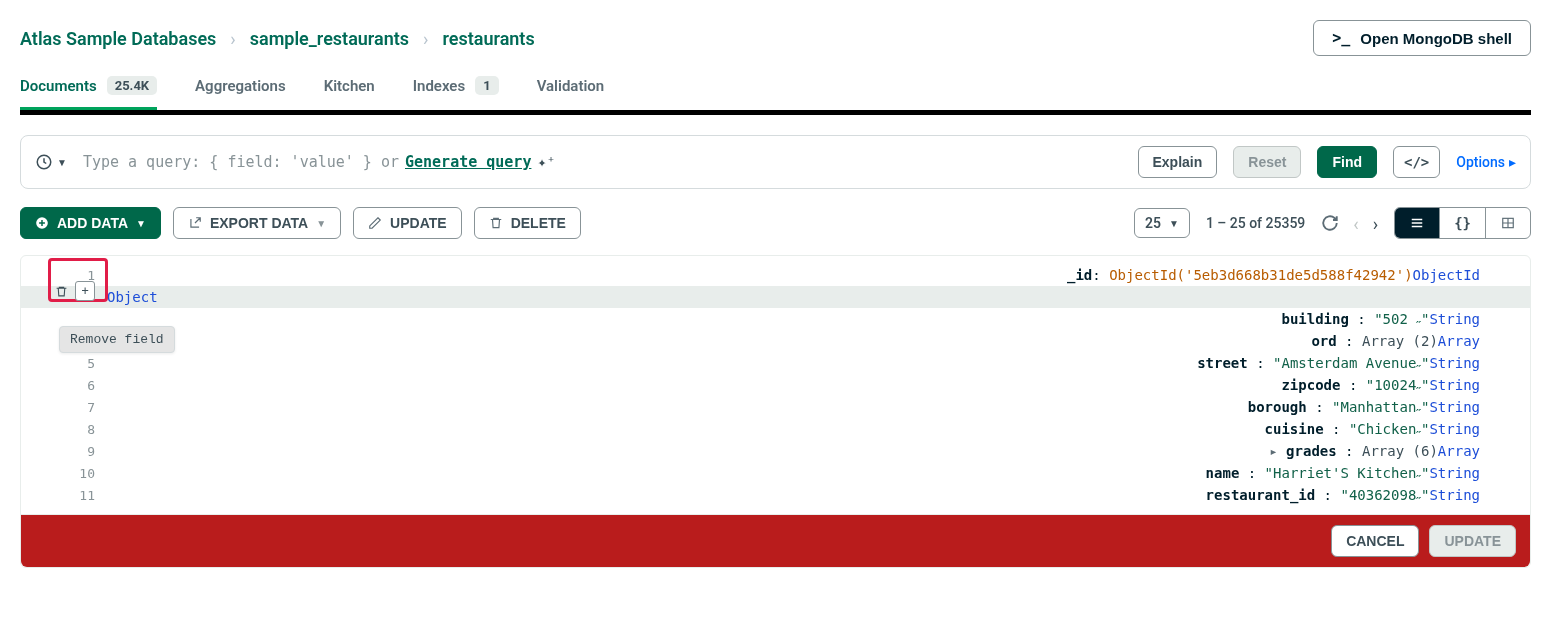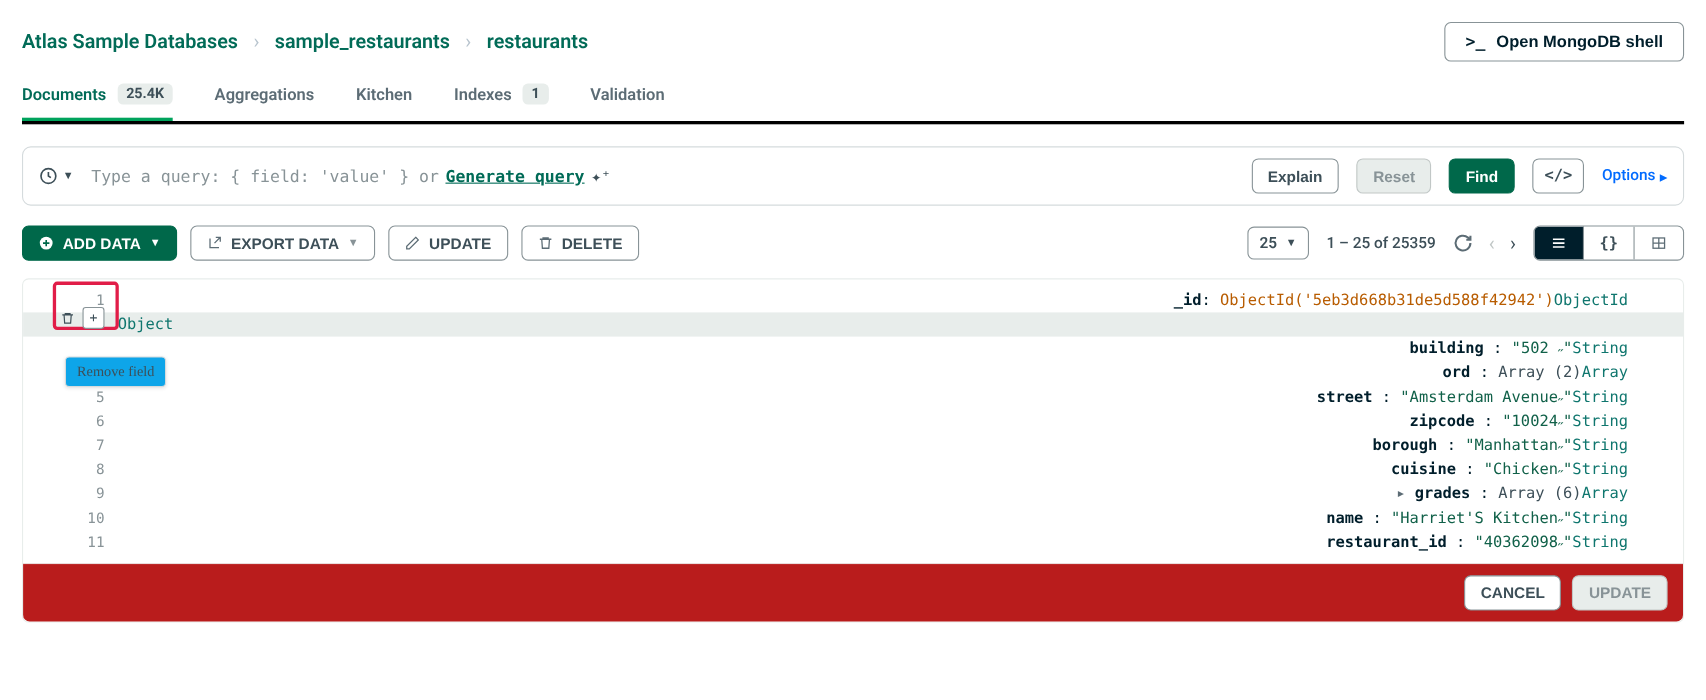--- a/index.html
+++ b/index.html
@@ -2,21 +2,21 @@
 <html><head>
 <meta charset="utf-8">
 <style>
 * { box-sizing: border-box; margin: 0; padding: 0; }
 body { font-family: -apple-system, BlinkMacSystemFont, "Segoe UI", Roboto, sans-serif; background: #fff; color: #3d4f58; font-size: 14px; }
 .container { padding: 20px; }
 .breadcrumb-row { display: flex; justify-content: space-between; align-items: center; margin-bottom: 20px; }
 .breadcrumb { display: flex; align-items: center; gap: 14px; font-size: 18px; font-weight: 600; color: #016b57; }
 .breadcrumb .chevron { color: #b8c4ce; font-weight: 400; }
 .open-shell-btn { border: 1px solid #889397; border-radius: 6px; padding: 8px 18px; background: #fff; display: flex; align-items: center; gap: 10px; font-size: 15px; font-weight: 600; cursor: pointer; color: #001e2b; }
-.tabs { display: flex; gap: 38px; border-bottom: 3px solid #000000; margin-bottom: 20px; }
+.tabs { display: flex; gap: 38px; border-bottom: 5px solid #000000; margin-bottom: 20px; }
 .tab { display: flex; align-items: center; gap: 10px; padding: 0 0 12px 0; font-size: 15px; font-weight: 600; color: #5c6c75; cursor: pointer; border-bottom: 3px solid transparent; }
 .tab.active { color: #016b57; border-bottom-color: #00a35c; }
 .tab .badge { background: #e8edeb; border-radius: 5px; padding: 2px 8px; font-size: 13px; font-weight: 700; color: #3d4f58; }
 .query-bar { display: flex; align-items: center; gap: 16px; border: 1px solid #d5dbdd; border-radius: 8px; padding: 10px 14px; margin-bottom: 18px; }
 .history-icon { display: flex; align-items: center; gap: 4px; cursor: pointer; }
 .query-input { flex: 1; font-family: "Menlo", "Monaco", monospace; font-size: 15px; color: #889397; display: flex; align-items: center; gap: 6px; }
 .query-input .link { color: #016b57; font-weight: 700; text-decoration: underline; }
 .sparkle { color: #3d4f58; }
 .btn { border-radius: 6px; padding: 7px 14px; font-weight: 600; cursor: pointer; font-size: 14px; display: inline-flex; align-items: center; gap: 8px; border: 1px solid #889397; background: #fff; color: #3d4f58; }
 .btn.primary { background: #00684a; color: #fff; border-color: #00684a; }
@@ -32,31 +32,31 @@
 .view-toggle { display: flex; border: 1px solid #889397; border-radius: 6px; overflow: hidden; }
 .view-toggle .vopt { padding: 7px 14px; cursor: pointer; display: flex; align-items: center; justify-content: center; border-right: 1px solid #889397; }
 .view-toggle .vopt:last-child { border-right: none; }
 .view-toggle .vopt.active { background: #001e2b; color: #fff; }
 .document { border: 1px solid #e8edeb; border-radius: 6px; }
 .doc-body { padding: 8px 0; font-family: "Menlo", "Monaco", monospace; font-size: 14px; position: relative; }
 .doc-line { display: flex; align-items: center; height: 22px; position: relative; padding-right: 20px; }
 .doc-line.highlight { background: #e8edeb; }
 .line-num { width: 86px; text-align: right; padding-right: 12px; color: #889397; font-size: 13px; flex-shrink: 0; }
 .line-content { flex: 1; white-space: pre; text-align: right; }
-.line-type { color: #0f766e; padding-right: 30px; }
+.line-type { color: #1d4ed8; padding-right: 30px; }
 .key { font-weight: 700; color: #001e2b; }
 .colon { color: #001e2b; }
 .str { color: #116149; }
 .oid { color: #b85c00; }
 .caret { color: #5c6c75; display: inline-block; width: 10px; }
 .row-actions { position: absolute; left: 30px; top: 25px; display: flex; gap: 4px; z-index: 5; }
 .row-actions .act { width: 20px; height: 20px; display: flex; align-items: center; justify-content: center; border: 1px solid #889397; border-radius: 3px; background: #fff; cursor: pointer; font-size: 12px; color: #3d4f58; }
 .row-actions .act.trash { border: none; background: transparent; }
 .highlight-box { position: absolute; left: 27px; top: 2px; width: 60px; height: 44px; border: 3px solid #e11d48; border-radius: 4px; pointer-events: none; z-index: 4; }
-.tooltip { position: absolute; left: 38px; top: 70px; background: #0ea5e9; border: 1px solid #d5dbdd; border-radius: 4px; padding: 5px 10px; font-family: Liberation Serif, serif; font-size: 13px; color: #3d4f58; z-index: 6; box-shadow: 0 1px 3px rgba(0,0,0,0.08); }
+.tooltip { position: absolute; left: 38px; top: 70px; background: #e5e5e5; border: 1px solid #d5dbdd; border-radius: 4px; padding: 5px 10px; font-family: Liberation Mono, monospace; font-size: 13px; color: #3d4f58; z-index: 6; box-shadow: 0 1px 3px rgba(0,0,0,0.08); }
 .doc-footer { background: #b91c1c; padding: 10px 14px; display: flex; justify-content: flex-end; gap: 10px; border-top: 1px solid #e8edeb; border-radius: 0 0 6px 6px; }
 svg { flex-shrink: 0; }
 </style>
 </head>
 <body>
 
 <div class="container">
 
   <div class="breadcrumb-row">
     <div class="breadcrumb">

